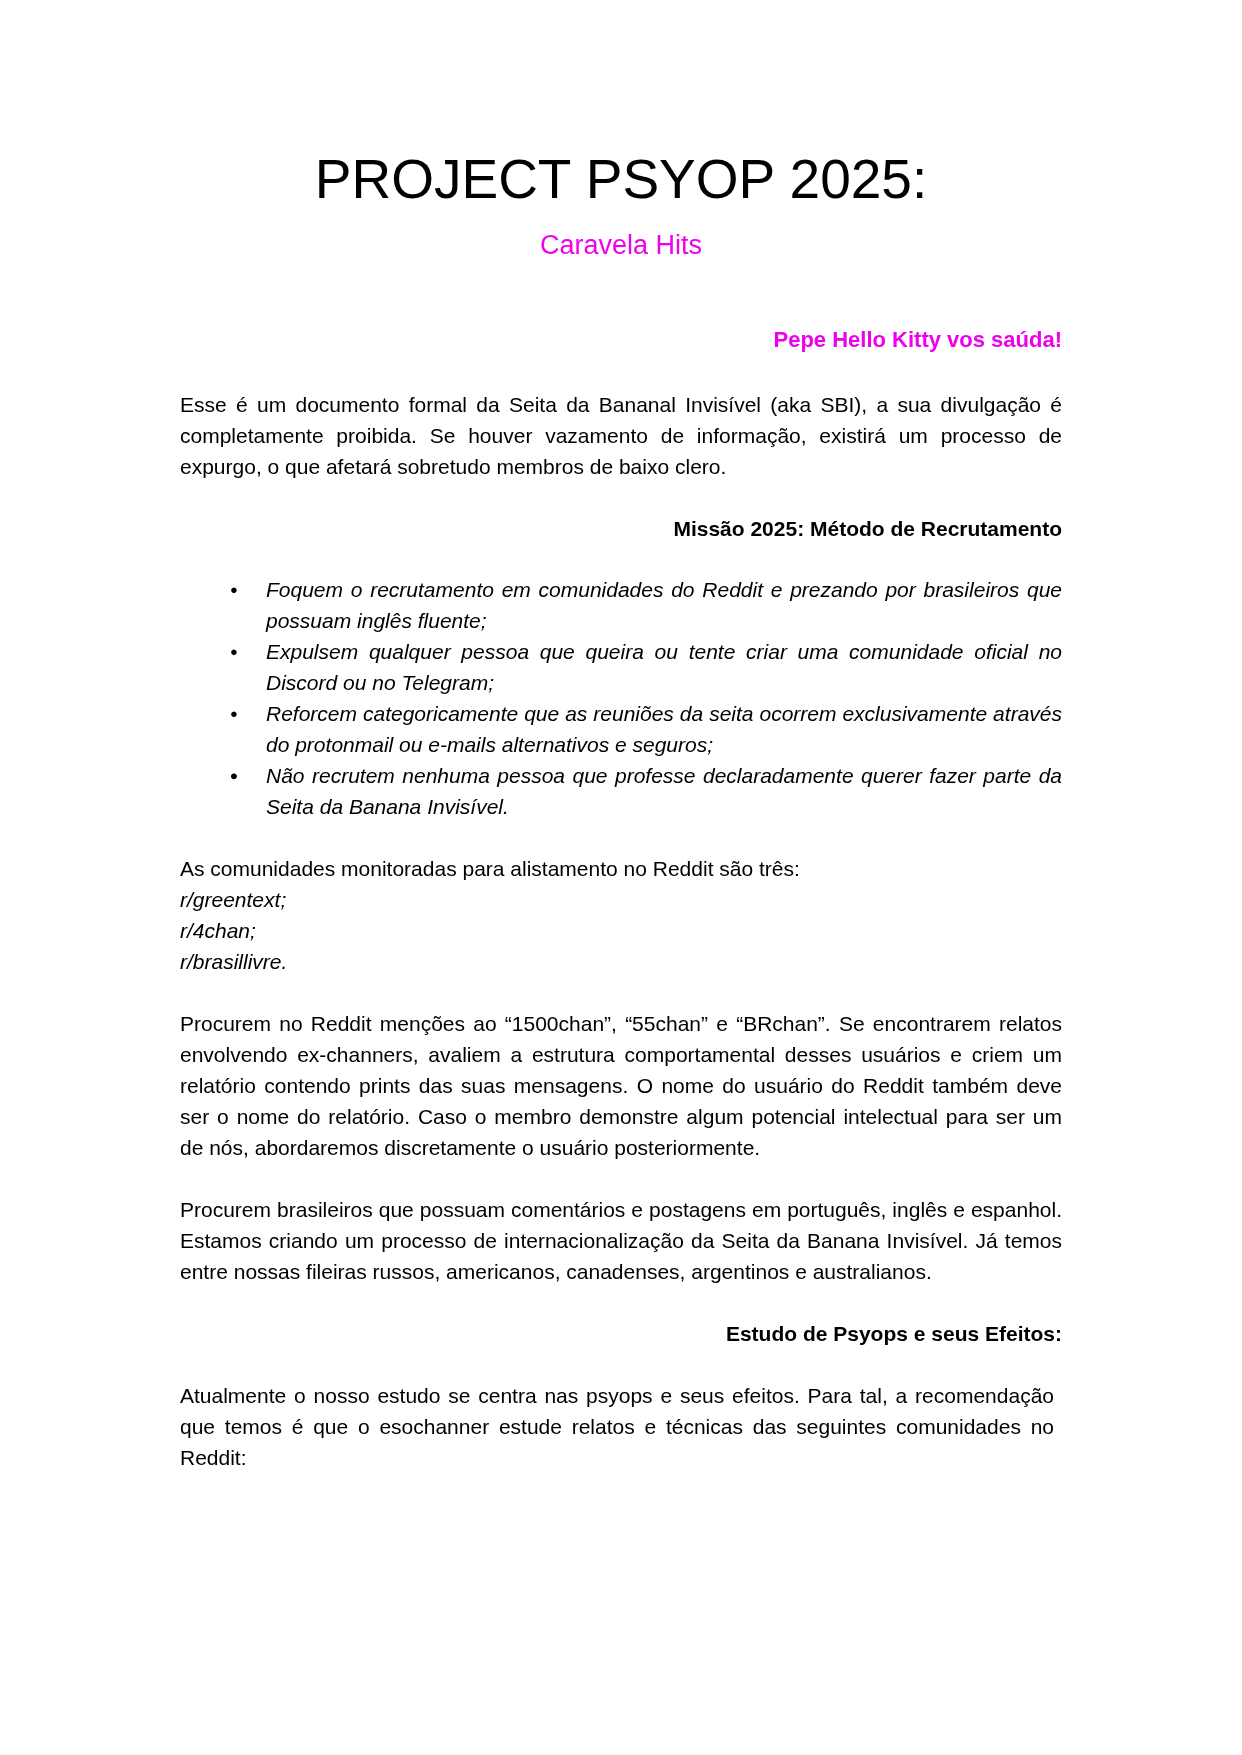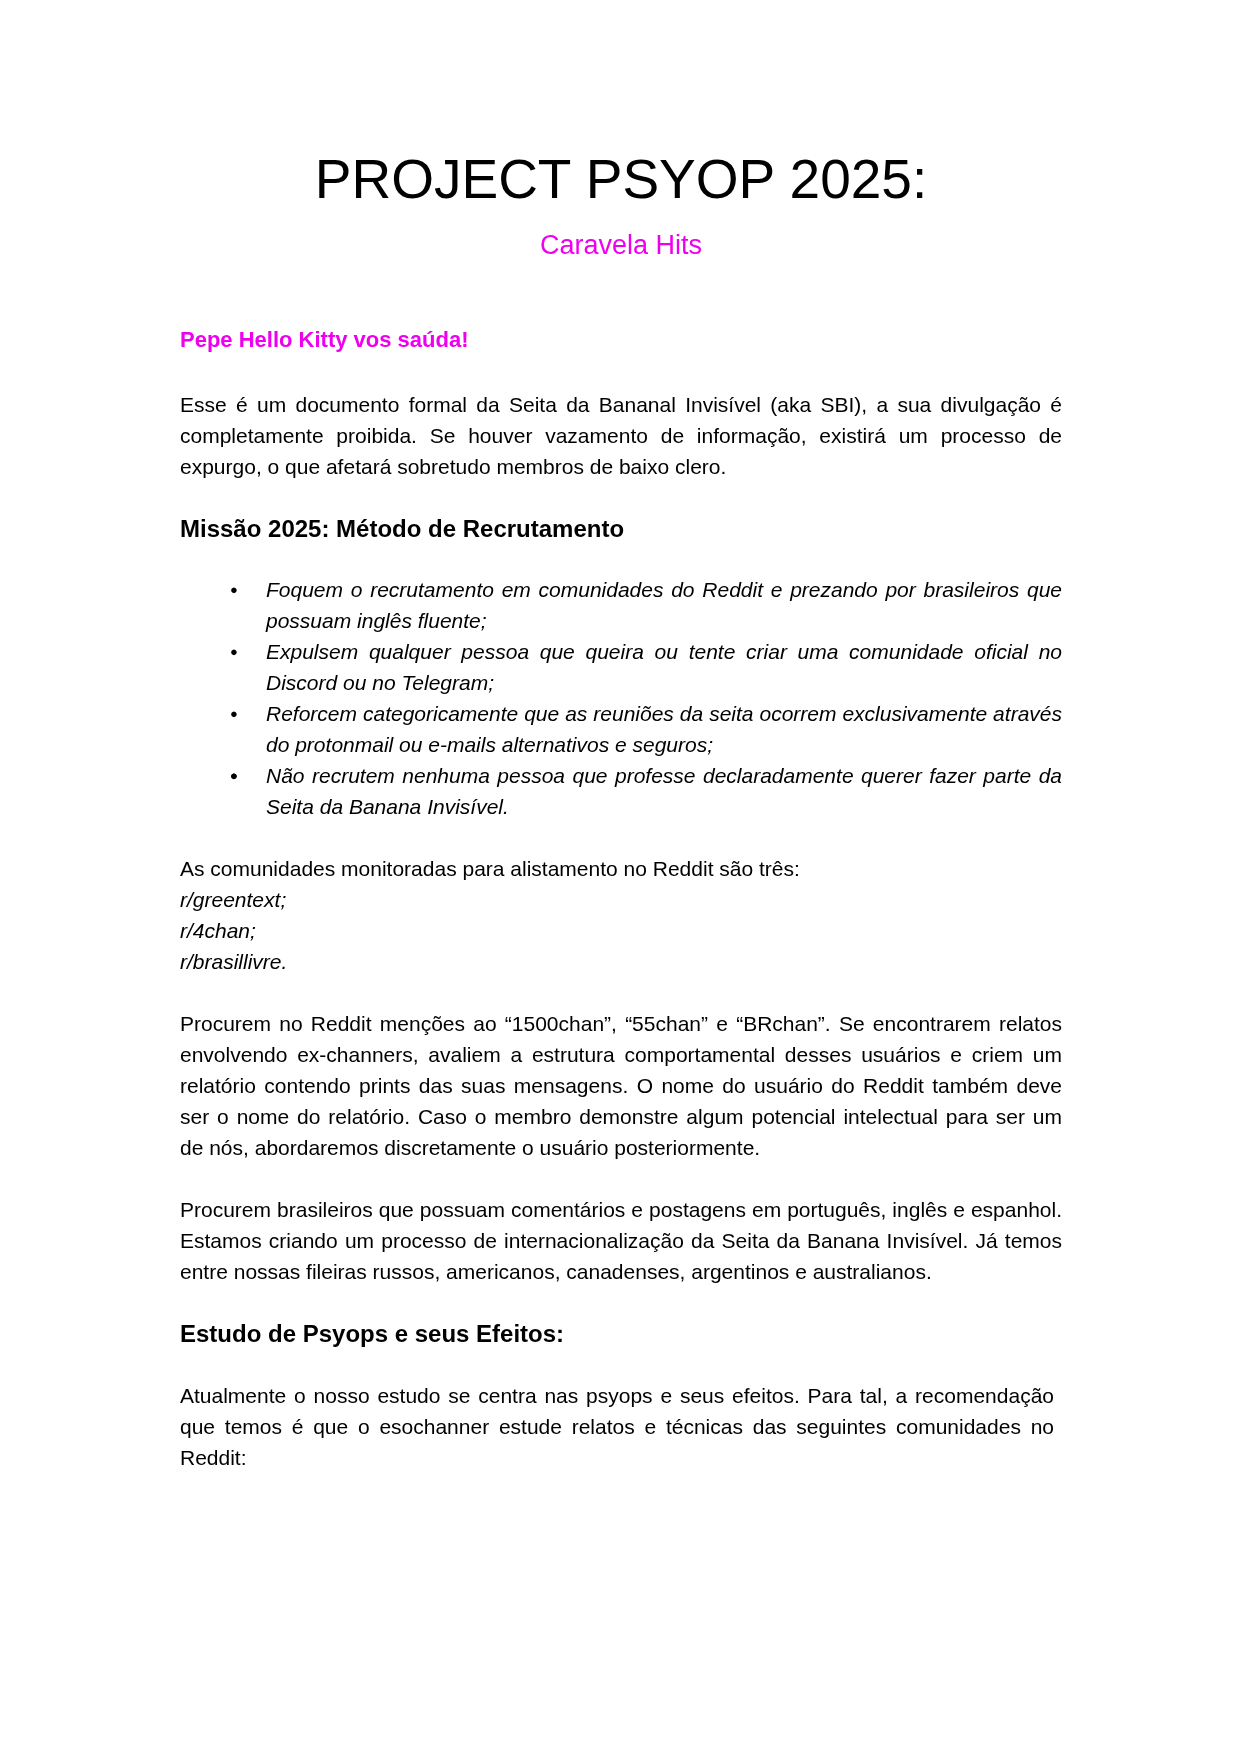--- a/index.html
+++ b/index.html
@@ -35,33 +35,33 @@
     font-weight:400;
     text-align:center;
     color:var(--magenta);
   }
   .greeting{
     margin:58px 0 0 0;
     font-size:22px;
     line-height:31px;
     font-weight:700;
     color:var(--magenta);
-    text-align:left;
+    text-align:right;
   }
   p.body-par{
     margin:34px 0 0 0;
     text-align:justify;
     text-align-last:left;
   }
   p.body-par.tight{ margin-top:31px; }
   .center-heading{
     margin:31px 0 0 0;
     font-weight:700;
-    text-align:left;
-    font-size:24px;
+    text-align:right;
+    font-size:21px;
     line-height:31px;
   }
   ul.bullets{
     margin:30px 0 0 0;
     padding:0;
     list-style:none;
   }
   ul.bullets li{
     position:relative;
     padding-left:86px;

